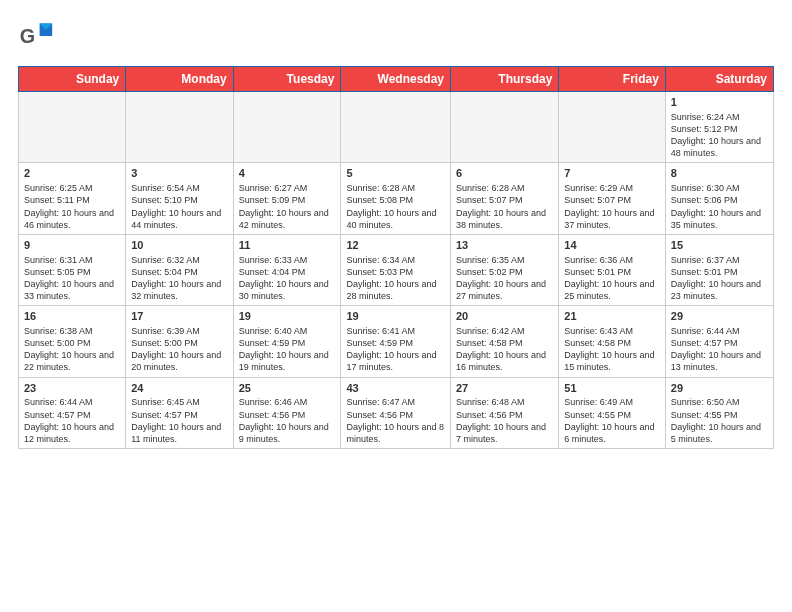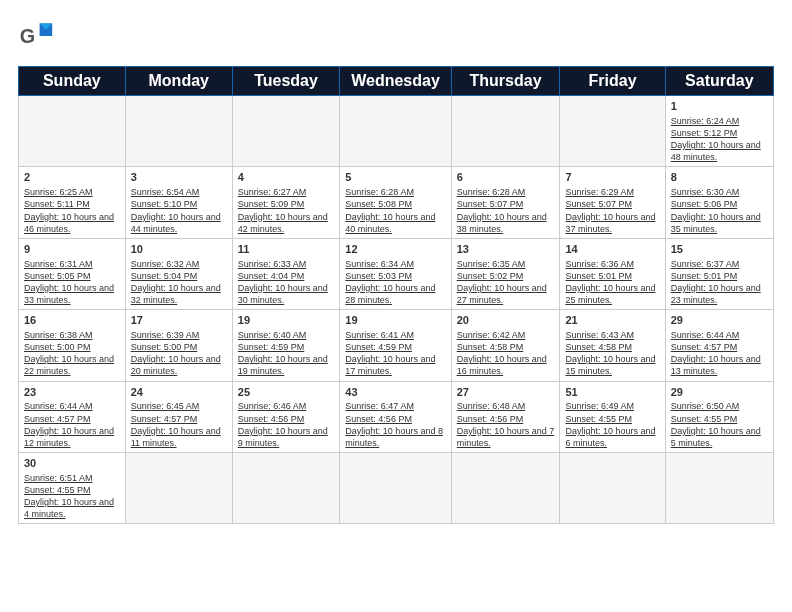--- a/index.html
+++ b/index.html
@@ -53,25 +53,25 @@
       font-size: 14px;
       color: #555;
       margin-top: 2px;
     }
     .calendar {
       width: 100%;
       border-collapse: collapse;
       border: 1px solid #ccc;
     }
     .calendar th {
-      background: #0f172a;
+      background: #ef4444;
       color: #fff;
-      font-size: 16px;
+      font-size: 12px;
       font-weight: bold;
-      text-align: center;
+      text-align: right;
       padding: 5px 6px;
       border: 1px solid #1565a8;
     }
     .calendar td {
       border: 1px solid #ccc;
       vertical-align: top;
       padding: 3px 5px;
       width: 113px;
       min-height: 72px;
       font-size: 9.5px;
@@ -84,21 +84,20 @@
       display: block;
       margin-bottom: 1px;
     }
     .empty {
       background: #f5f5f5;
     }
     .day-info {
       font-size: 9px;
       color: #333;
       line-height: 1.35;
-      text-decoration: underline;
     }
   </style>
 </head>
 <body>
 
 <div class="page">
   <div class="header">
     <div class="logo">
       <svg class="logo-icon" viewBox="0 0 40 40">
 
@@ -313,29 +312,15 @@
 Sunset: 4:55 PM
 Daylight: 10 hours and 6 minutes.</div>
           </td>
           <td>
             <span class="day-num">29</span>
             <div class="day-info">Sunrise: 6:50 AM
 Sunset: 4:55 PM
 Daylight: 10 hours and 5 minutes.</div>
           </td>
         </tr>
-        <tr>
-          <td>
-            <span class="day-num">30</span>
-            <div class="day-info">Sunrise: 6:51 AM
-Sunset: 4:55 PM
-Daylight: 10 hours and 4 minutes.</div>
-          </td>
-          <td class="empty"></td>
-          <td class="empty"></td>
-          <td class="empty"></td>
-          <td class="empty"></td>
-          <td class="empty"></td>
-          <td class="empty"></td>
-        </tr>
       </tbody>
   </table>
 </div>
 
 </body></html>

